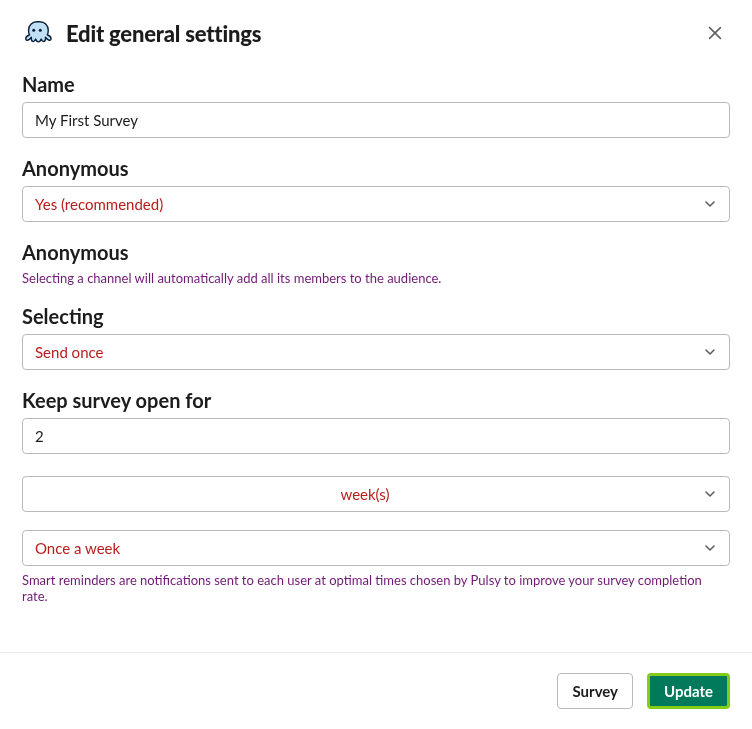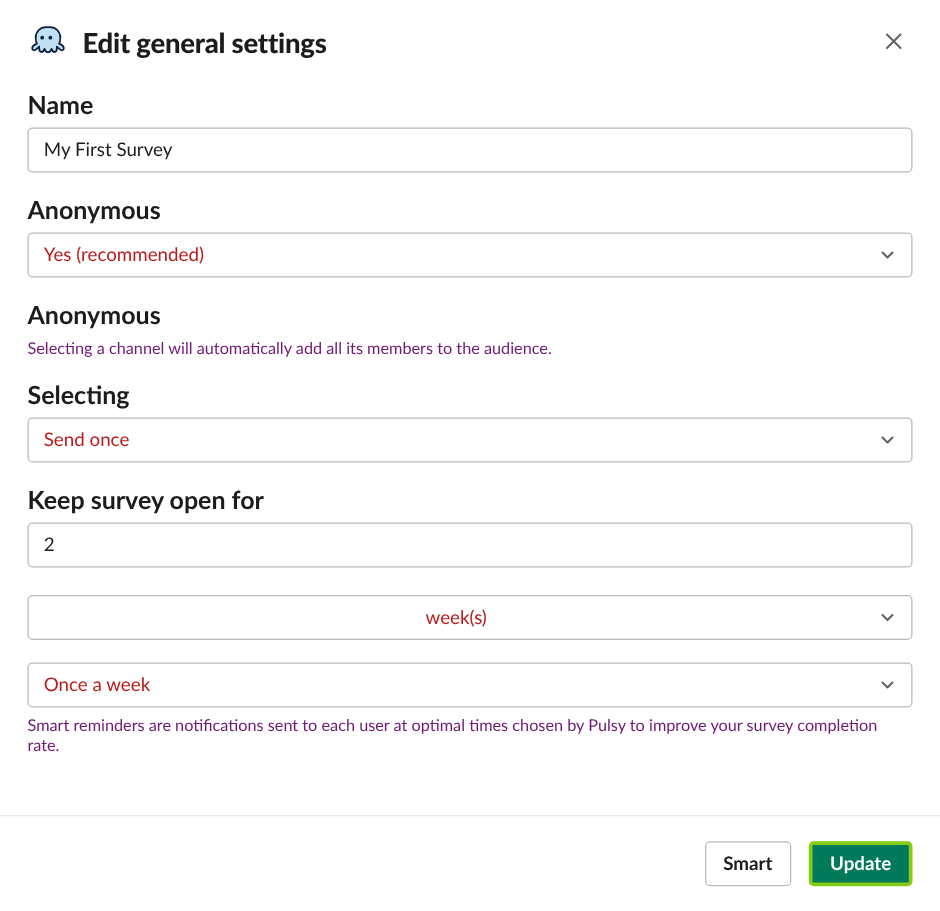--- a/index.html
+++ b/index.html
@@ -262,16 +262,16 @@
               <path d="M2 4l4 4 4-4" stroke="#616061" stroke-width="1.6" fill="none" stroke-linecap="round" stroke-linejoin="round"></path>
             </svg>
         </span>
       </div>
       <div class="helper-text">Smart reminders are notifications sent to each user at optimal times chosen by Pulsy to improve your survey completion rate.</div>
     </div>
 
   </div>
 
   <div class="modal-footer">
-    <button class="btn btn-secondary">Smart</button>
+    <button class="btn btn-secondary">Survey</button>
     <button class="btn btn-primary">Update</button>
   </div>
 </div>
 
 </body></html>

